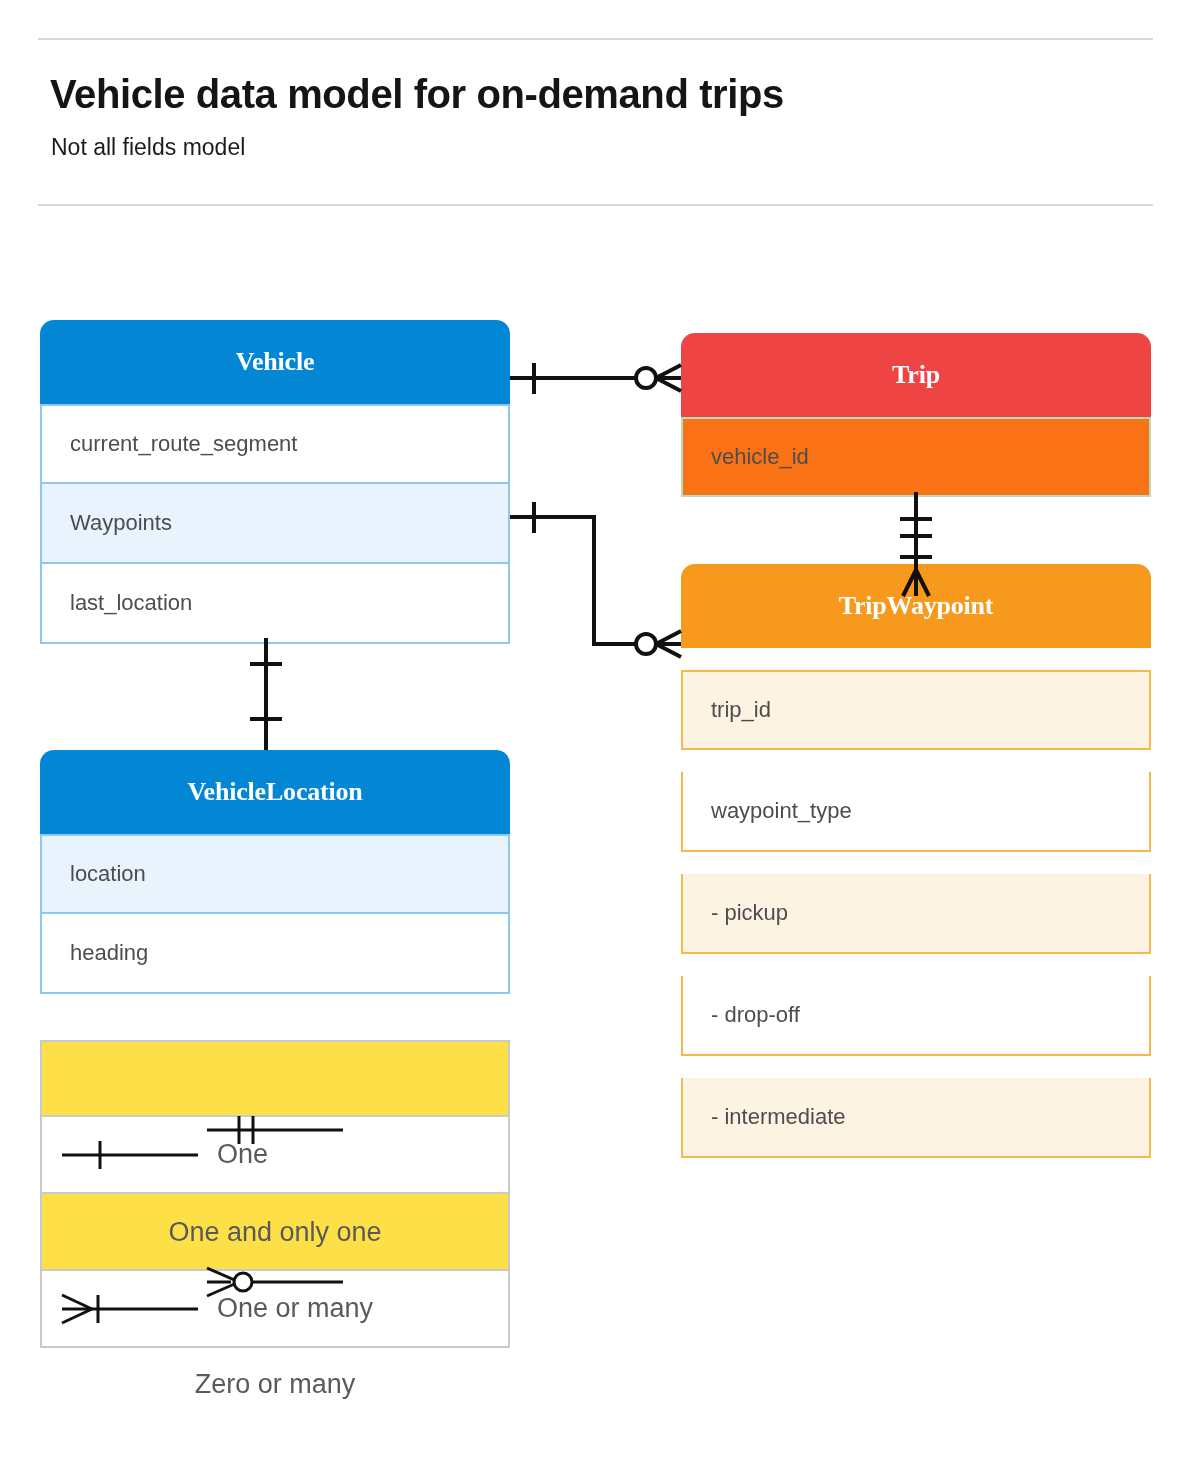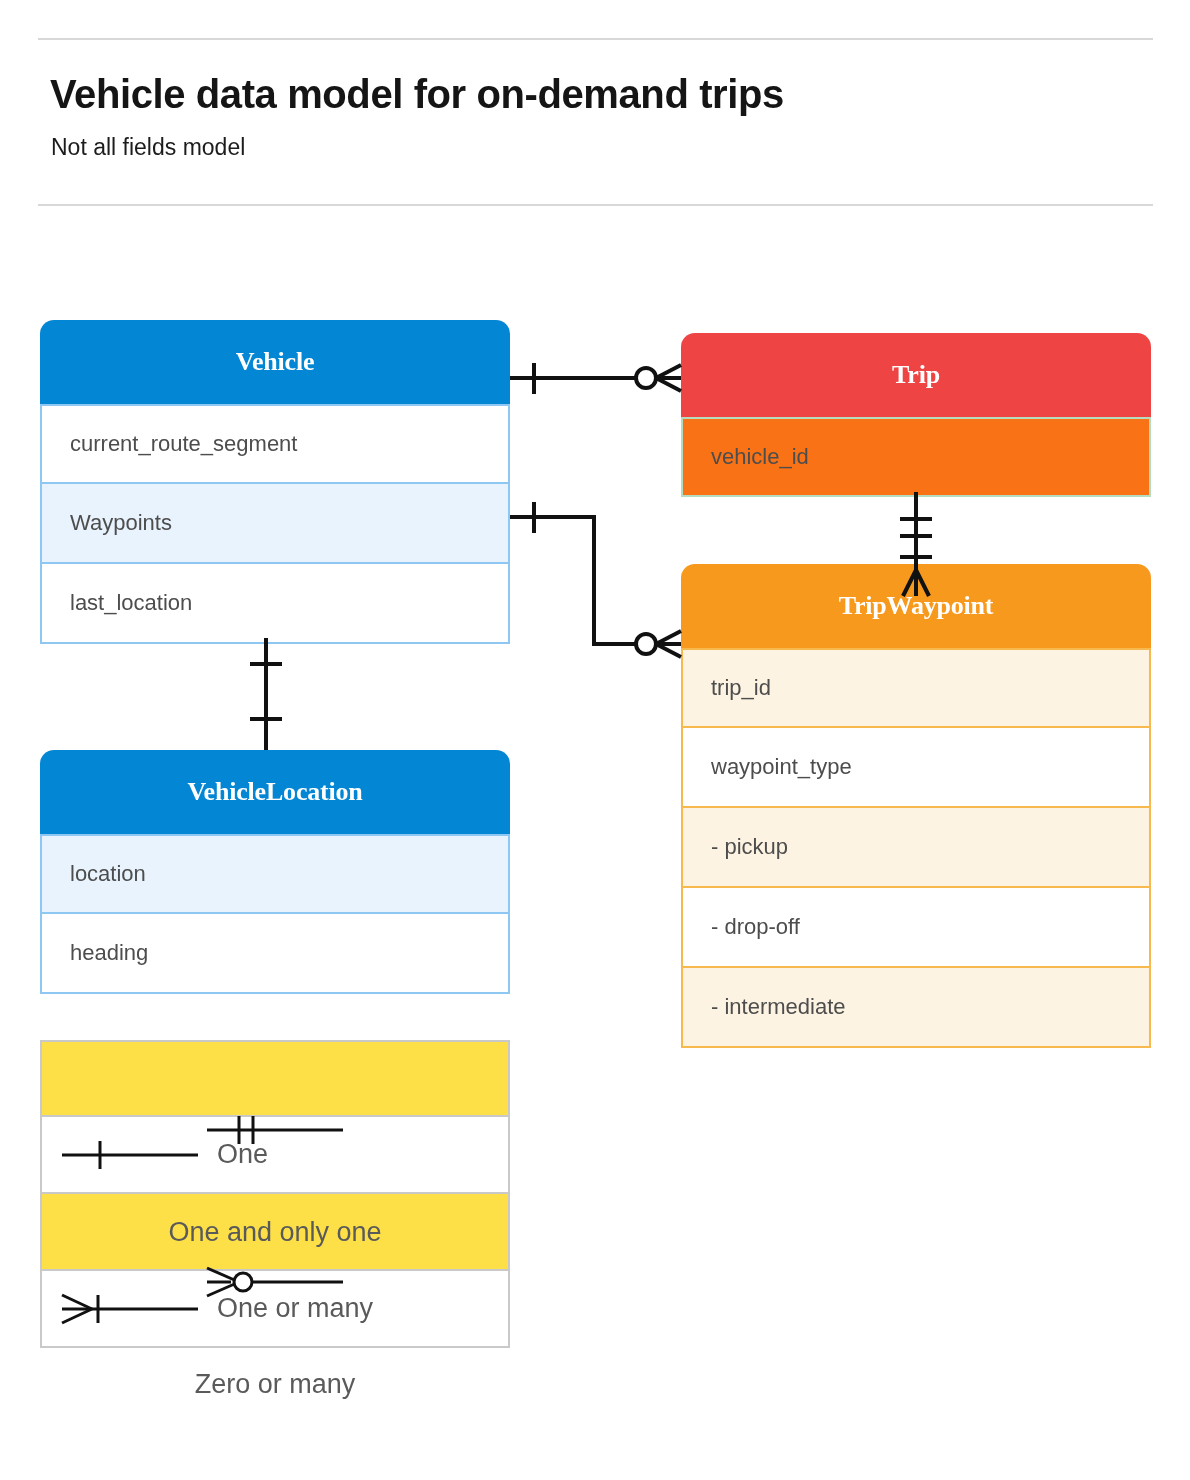--- a/index.html
+++ b/index.html
@@ -81,21 +81,21 @@
   .pal-blue .entity-row { border-color: #8ec8f2; background: #ffffff; }
   .pal-blue .entity-row.tint { background: #e8f3fd; }
 
   
   .pal-green .entity-header { background: #ef4444; }
   .pal-green .entity-row { border-color: #b4ddbf; background: #ffffff; }
   .pal-green .entity-row.tint { background: #f97316; }
 
   
   .pal-orange .entity-header { background: #f7991c; }
-  .pal-orange .entity-row { border-color: #f7b94e; background: #ffffff; }
+  .pal-orange .entity-row { border-color: #f7b94e; background: #ffffff; margin-top: 22px; }
   .pal-orange .entity-row.tint { background: #fdf3e3; }
 
   
   .pal-gray .entity-header { background: #9b9b9b; }
 
   
   #entity-vehicle          { left: 40px;  top: 320px; width: 470px; }
   #entity-trip             { left: 681px; top: 333px; width: 470px; }
   #entity-tripwaypoint     { left: 681px; top: 564px; width: 470px; }
   #entity-vehiclelocation  { left: 40px;  top: 750px; width: 470px; }

